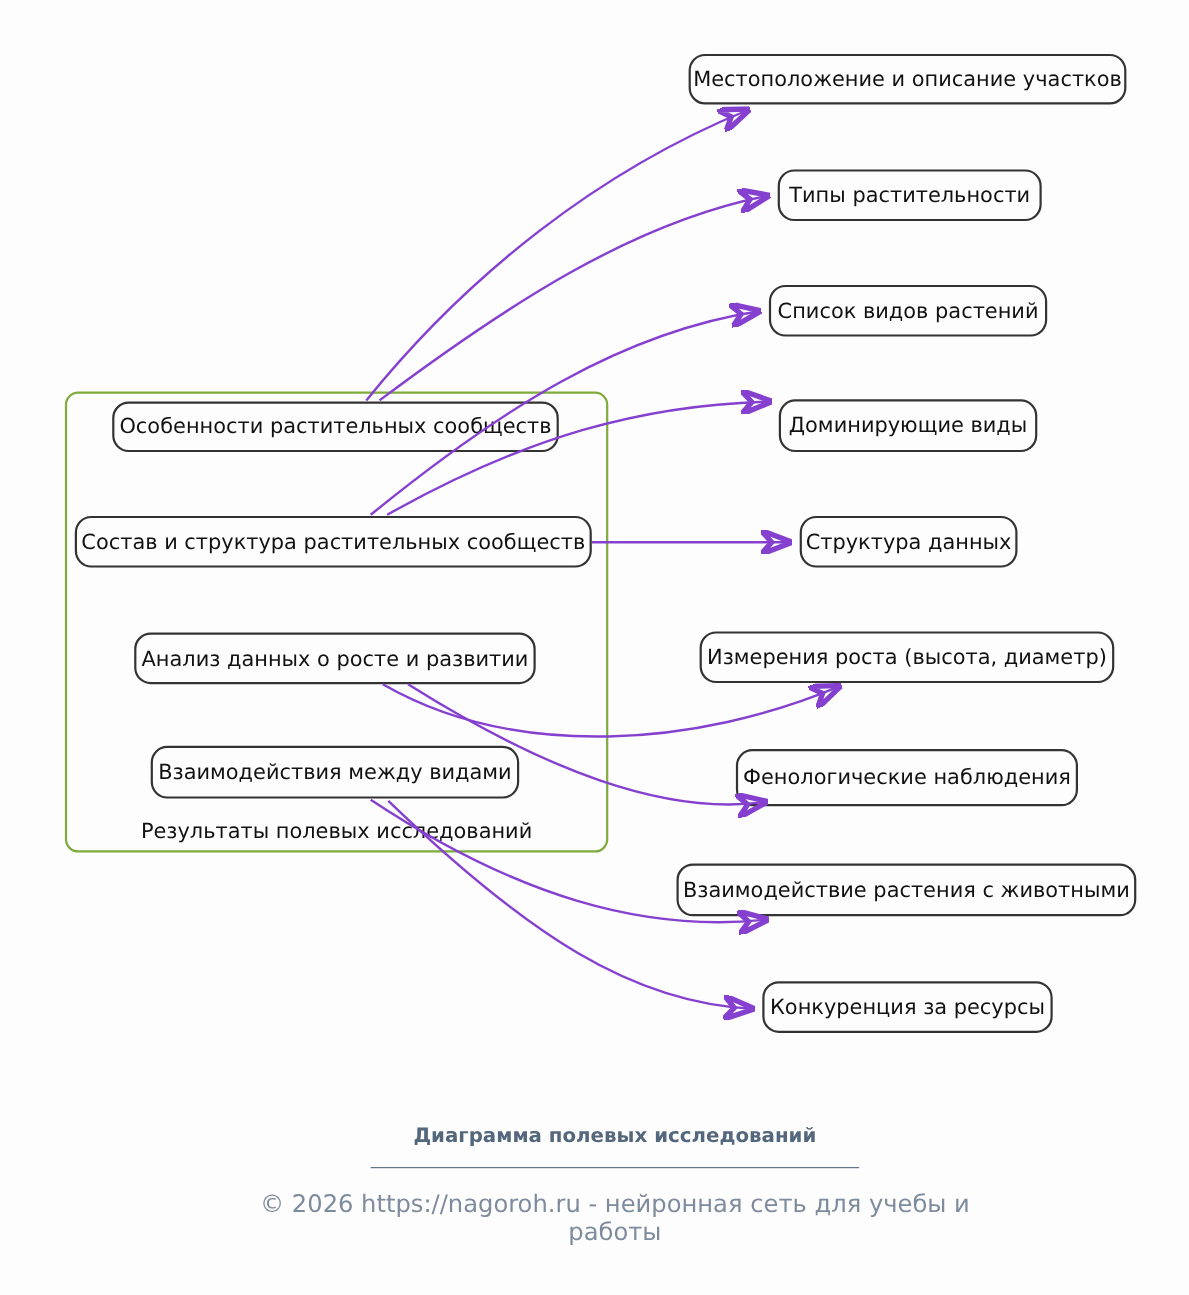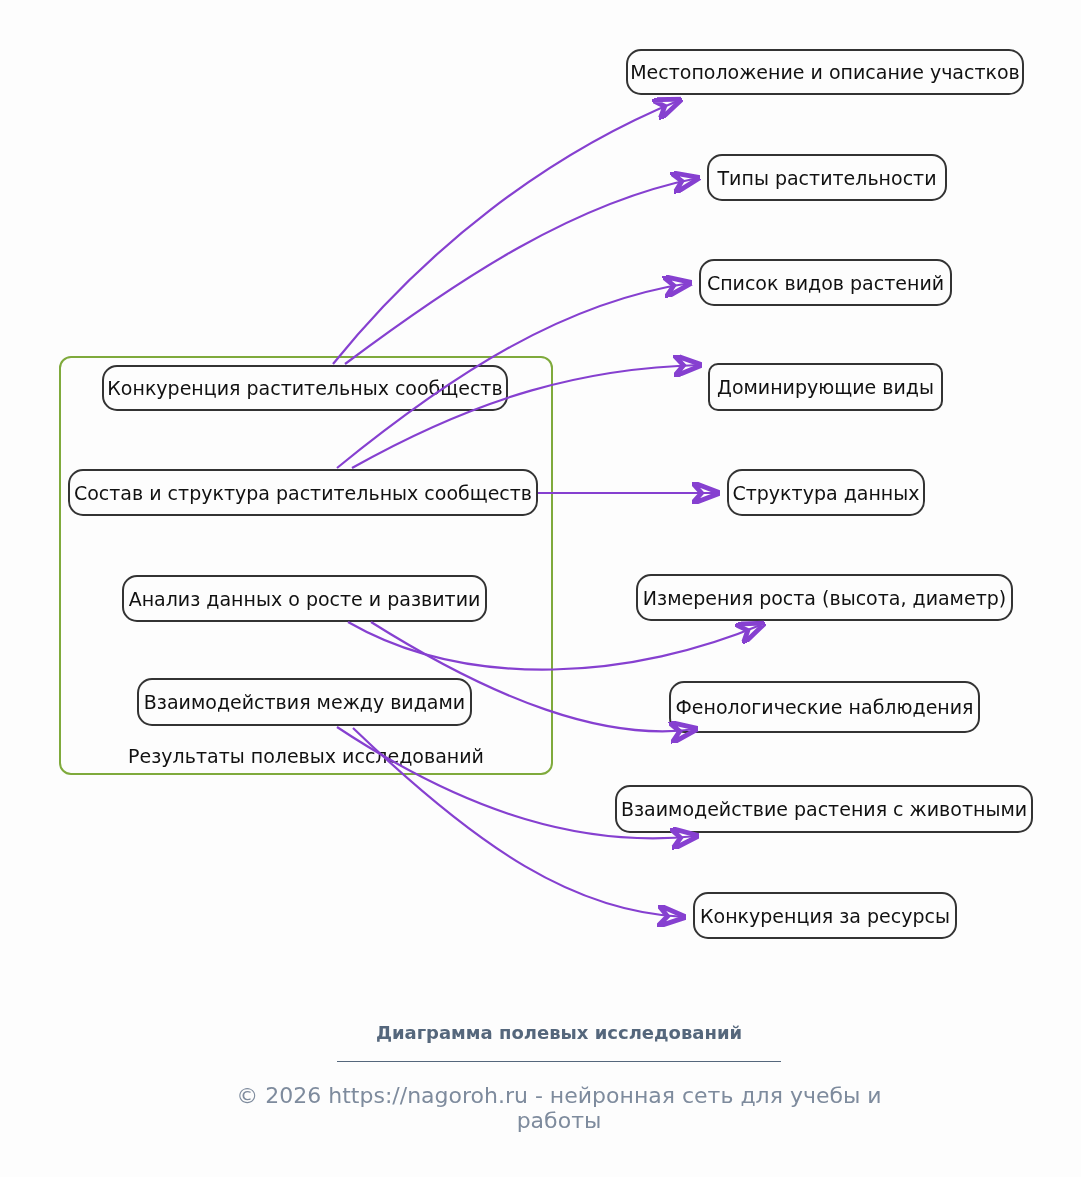--- a/index.html
+++ b/index.html
@@ -25,29 +25,29 @@
 </style>
 </head>
 <body>
 
 <div class="stage">
 
   <div class="group" style="left:59px;top:356px;width:490px;height:415px;">
     <div class="group-label">Результаты полевых исследований</div>
   </div>
 
-  <div class="node" style="left:102px;top:365px;width:406px;height:46px;">Конкуренция растительных сообществ</div>
+  <div class="node" style="left:102px;top:365px;width:406px;height:46px;">Особенности растительных сообществ</div>
   <div class="node" style="left:68px;top:469px;width:470px;height:47px;">Состав и структура растительных сообществ</div>
   <div class="node" style="left:122px;top:575px;width:365px;height:47px;">Анализ данных о росте и развитии</div>
   <div class="node" style="left:137px;top:678px;width:335px;height:48px;">Взаимодействия между видами</div>
 
   <div class="node" style="left:626px;top:49px;width:398px;height:46px;">Местоположение и описание участков</div>
   <div class="node" style="left:707px;top:154px;width:240px;height:47px;">Типы растительности</div>
   <div class="node" style="left:699px;top:259px;width:253px;height:47px;">Список видов растений</div>
-  <div class="node" style="left:708px;top:363px;width:235px;height:48px;border-radius:10px;">Доминирующие виды</div>
+  <div class="node" style="left:708px;top:363px;width:235px;height:48px;">Доминирующие виды</div>
   <div class="node" style="left:727px;top:469px;width:198px;height:47px;">Структура данных</div>
   <div class="node" style="left:636px;top:574px;width:377px;height:47px;">Измерения роста (высота, диаметр)</div>
   <div class="node" style="left:669px;top:681px;width:311px;height:52px;">Фенологические наблюдения</div>
   <div class="node" style="left:615px;top:785px;width:418px;height:48px;">Взаимодействие растения с животными</div>
   <div class="node" style="left:693px;top:892px;width:264px;height:47px;">Конкуренция за ресурсы</div>
 
   <svg class="edges" width="1081" height="1177" viewBox="0 0 1081 1177">
     <defs>
       <marker id="arrow" viewBox="0 0 13 10" refX="12" refY="5" markerWidth="13" markerHeight="10" orient="auto-start-reverse">
         <path d="M0,0 L13,5 L0,10 L4.5,5 Z" fill="#8640d0" stroke="none"></path>

